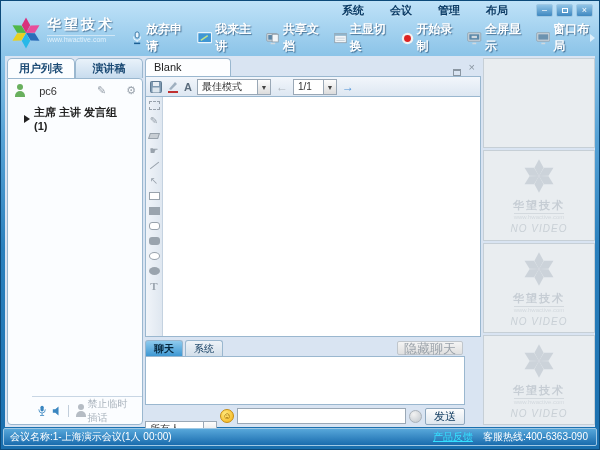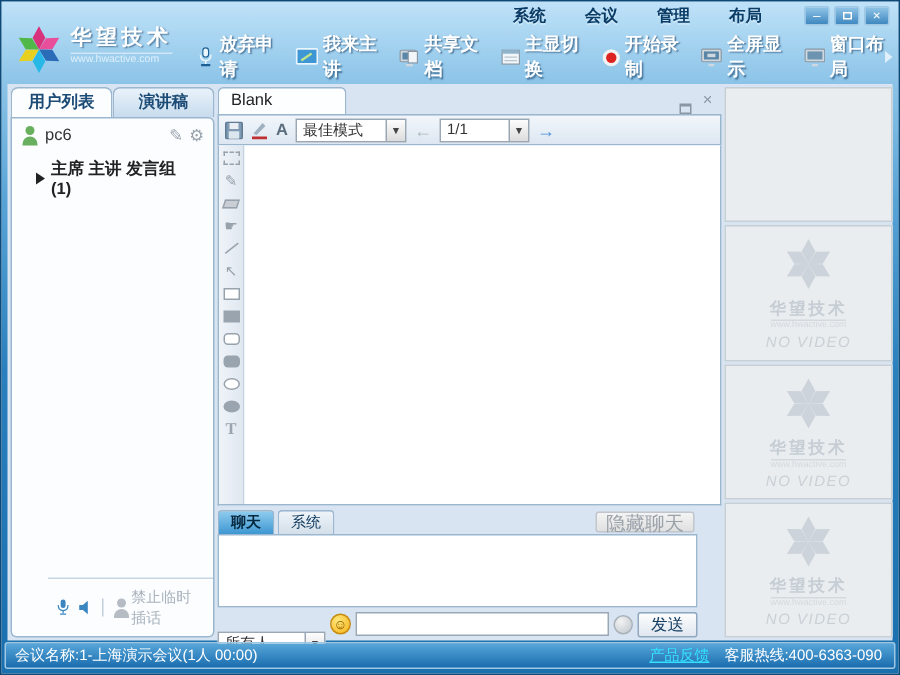--- a/index.html
+++ b/index.html
@@ -31,31 +31,31 @@
   
   .content { position:absolute; top:55px; left:4px; right:4px; bottom:22px; background:#d9e4f2; }
 
   
   .left-panel { position:absolute; top:2px; left:2px; width:136px; bottom:2px; display:flex; flex-direction:column; }
   .lp-tabs { display:flex; height:20px; }
   .lp-tab { flex:1; text-align:center; font-size:11px; font-weight:bold; color:#1c4b75; line-height:19px;
             background:linear-gradient(#e9f2fa,#c8dcee); border:1px solid #9ab7cf; border-bottom:none; border-radius:5px 5px 0 0; }
   .lp-tab.active { background:#fbfdff; position:relative; z-index:2; }
   .lp-body { flex:1; background:#fbfdff; border:1px solid #9ab7cf; border-radius:0 4px 4px 4px; display:flex; flex-direction:column; overflow:hidden; }
-  .user-row { display:flex; gap:4px; padding:5px 6px 4px 6px; font-size:11px; color:#333; }
+  .user-row { display:flex; align-items:center; gap:20px; padding:5px 6px 4px 6px; font-size:11px; color:#333; }
   .user-row .spacer { flex:1; }
   .person { display:inline-block; width:12px; height:13px; position:relative; }
   .person::before { content:""; position:absolute; top:0; left:3px; width:6px; height:6px; border-radius:50%; background:#69b05e; }
   .person::after { content:""; position:absolute; bottom:0; left:1px; width:10px; height:6px; border-radius:5px 5px 0 0; background:#69b05e; }
   .person.gray::before, .person.gray::after { background:#b5bcc4; }
   .mini-ic { font-size:11px; color:#9aa3ad; }
   .group-row { display:flex; align-items:center; gap:4px; padding:4px 16px; font-size:11px; font-weight:bold; color:#222; }
   .tri-right { width:0; height:0; border-left:6px solid #222; border-top:4px solid transparent; border-bottom:4px solid transparent; }
   .lp-fill { flex:1; }
-  .lp-bottom { height:39px; border-top:1px solid #c8d6e4; display:flex; align-items:center; gap:6px; padding:0 6px;margin-left:24px; }
+  .lp-bottom { height:28px; border-top:1px solid #c8d6e4; display:flex; align-items:center; gap:6px; padding:0 6px;margin-left:24px; }
   .vline { width:1px; height:12px; background:#c2cedb; }
   .mute-btn { display:flex; align-items:center; gap:3px; font-size:10px; color:#a8b2bc; }
 
   
   .isvg { display:block; }
 
   
   .center { position:absolute; left:140px; right:114px; top:2px; bottom:2px; }
   .wb-tabrow { height:18px; display:flex; align-items:flex-end; }
   .wb-tab { width:86px; height:18px; background:#fdfeff; border:1px solid #9ab7cf; border-bottom:none; border-radius:4px 4px 0 0;
@@ -274,21 +274,21 @@
         <svg class="isvg" width="12" height="12" viewBox="0 0 12 12">
           <path d="M2 8 L8 1 L10 3 L4 9 Z" fill="#9fb0c0"></path>
           <rect x="1" y="10" width="10" height="2" fill="#c03030"></rect>
         </svg>
         <span class="wbt-ic">A</span>
         <div class="combo" style="width:74px">
           <span class="val" style="flex:1">最佳模式</span>
           <span class="dd">▼</span>
         </div>
         <span class="arrow-ic arrow-gray">←</span>
-        <div class="combo" style="width:60px">
+        <div class="combo" style="width:44px">
           <span class="val" style="flex:1">1/1</span>
           <span class="dd">▼</span>
         </div>
         <span class="arrow-ic arrow-blue">→</span>
       </div>
       <div class="wb-main">
         <div class="toolstrip">
           <span class="tool">
               <span class="t-select"></span>
             </span>

